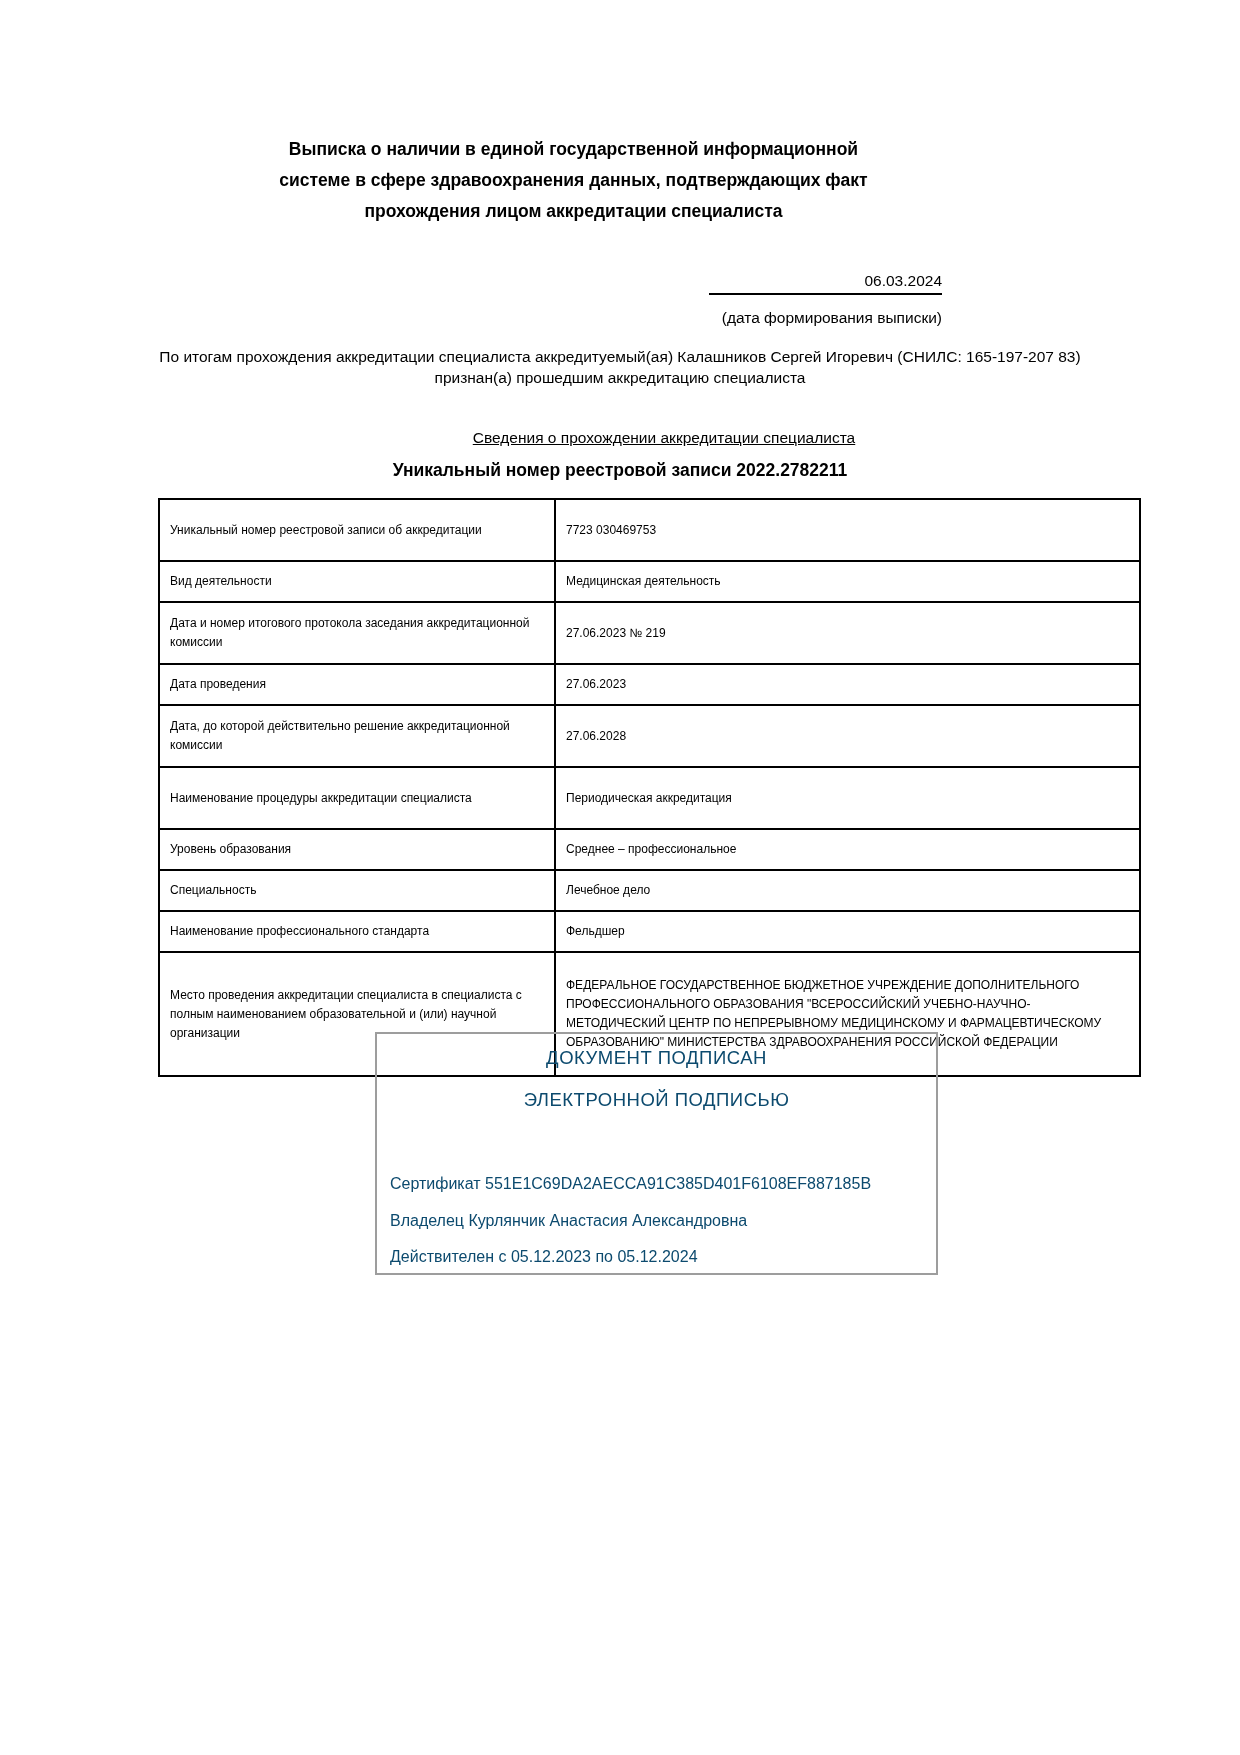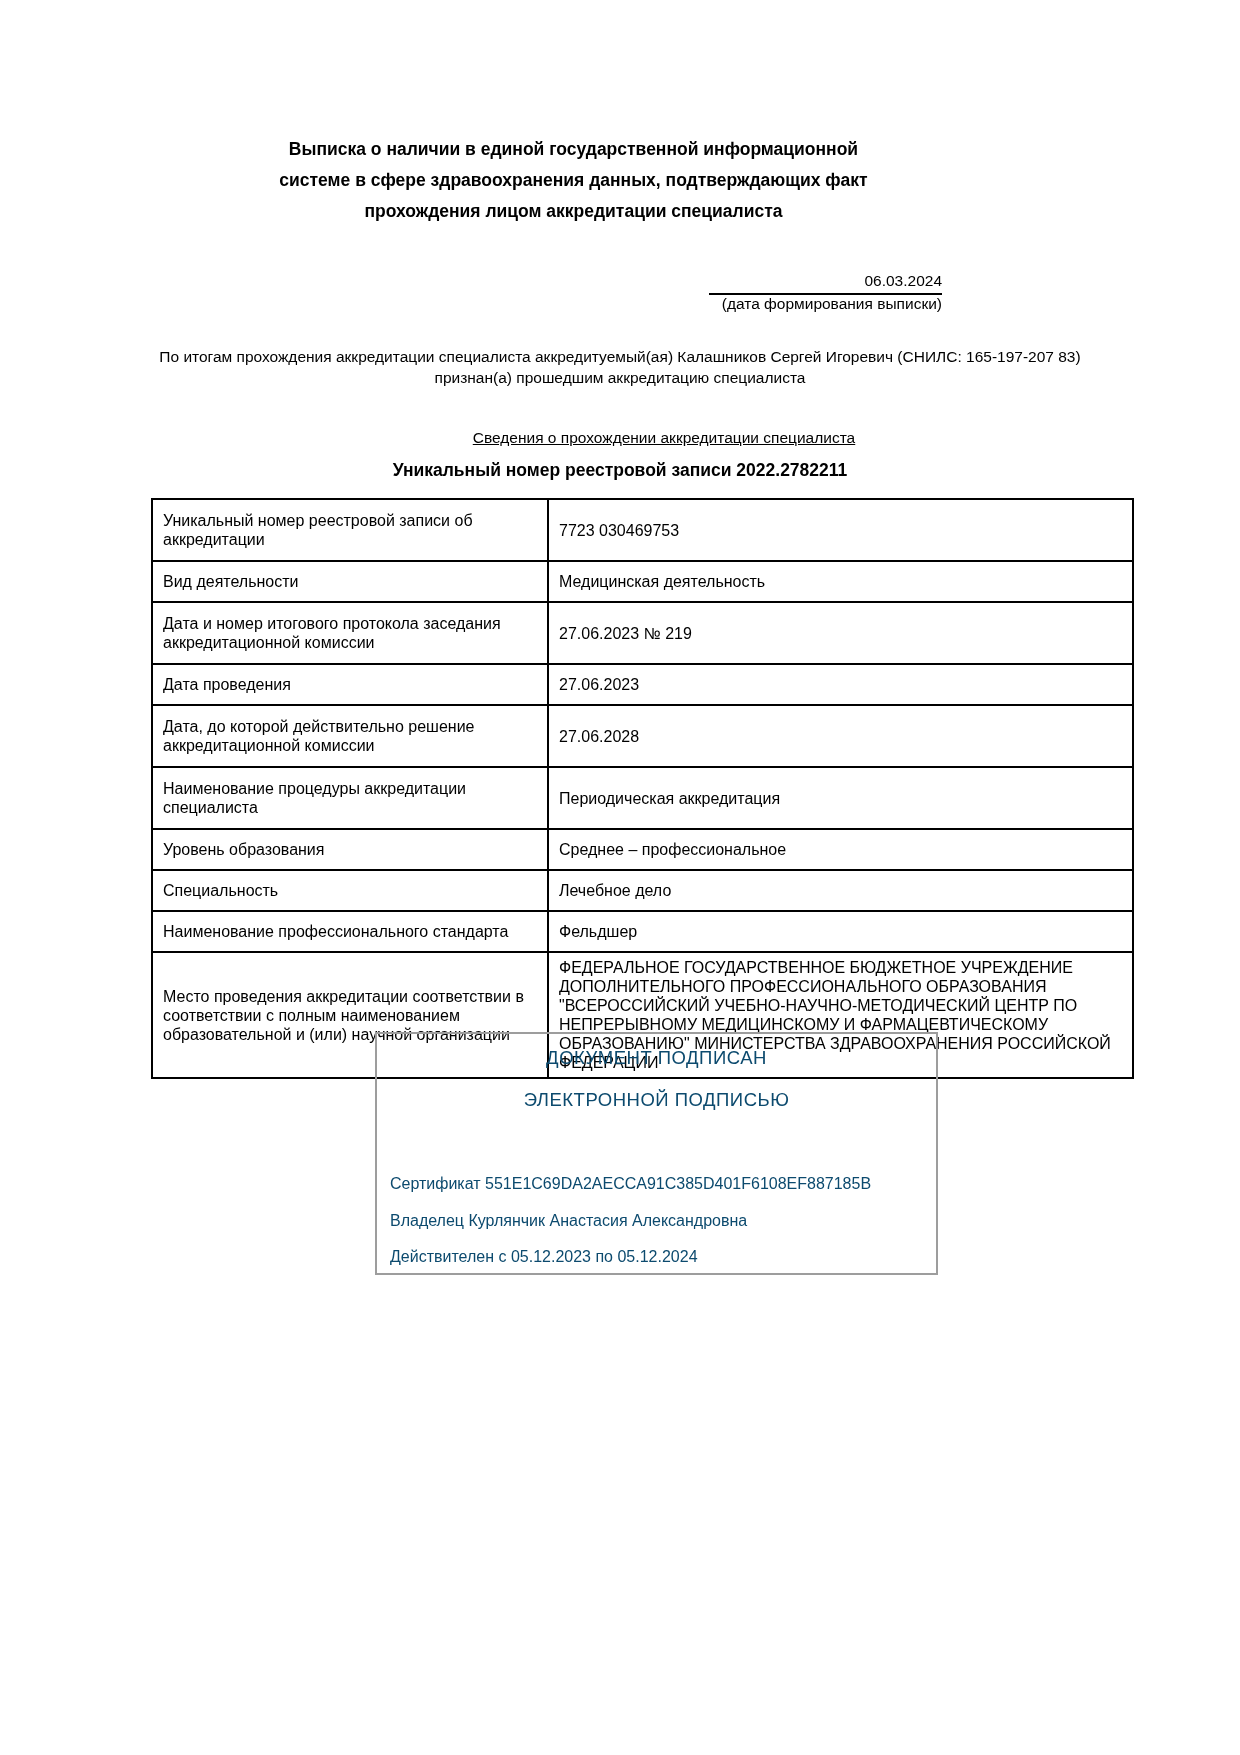--- a/index.html
+++ b/index.html
@@ -23,21 +23,21 @@
     position: absolute;
     top: 272px; left: 709px; width: 233px;
     text-align: right;
     font-size: 15.5px;
   }
   .date-value {
     display: block;
     padding-bottom: 3px;
     border-bottom: 2px solid #000;
   }
-  .date-caption { display: block; padding-top: 0; }
+  .date-caption { display: block; padding-top: 14px; }
   .intro-par {
     position: absolute;
     top: 346px; left: 145px; width: 950px;
     text-align: center;
     font-size: 15.5px;
     line-height: 21px;
   }
   .section-heading {
     position: absolute;
     top: 429px; left: 0; width: 1240px;
@@ -48,25 +48,25 @@
   }
   .record-heading {
     position: absolute;
     top: 460px; left: 0; width: 1240px;
     text-align: center;
     font-size: 17.5px;
     font-weight: bold;
   }
   table.acc-table {
     position: absolute;
-    top: 498px; left: 151px;
+    top: 498px; left: 158px;
     width: 937px;
     border-collapse: collapse;
     table-layout: fixed;
-    font-size: 16px;
+    font-size: 12px;
   }
   table.acc-table td {
     border: 2px solid #000;
     vertical-align: middle;
     padding: 5px 10px;
     line-height: 19px;
   }
   td.col-label { width: 374px; }
   td.col-value { width: 563px; }
   tr.h-2line td { height: 50px; }
@@ -152,21 +152,21 @@
       </tr>
       <tr class="h-1line">
         <td class="col-label">Специальность</td>
         <td class="col-value">Лечебное дело</td>
       </tr>
       <tr class="h-1line">
         <td class="col-label">Наименование профессионального стандарта</td>
         <td class="col-value">Фельдшер</td>
       </tr>
       <tr class="h-big">
-        <td class="col-label">Место проведения аккредитации соответствии в соответствии с полным наименованием образовательной и (или) научной организации</td>
+        <td class="col-label">Место проведения аккредитации специалиста в специалиста с полным наименованием образовательной и (или) научной организации</td>
         <td class="col-value">ФЕДЕРАЛЬНОЕ ГОСУДАРСТВЕННОЕ БЮДЖЕТНОЕ УЧРЕЖДЕНИЕ ДОПОЛНИТЕЛЬНОГО ПРОФЕССИОНАЛЬНОГО ОБРАЗОВАНИЯ "ВСЕРОССИЙСКИЙ УЧЕБНО-НАУЧНО-МЕТОДИЧЕСКИЙ ЦЕНТР ПО НЕПРЕРЫВНОМУ МЕДИЦИНСКОМУ И ФАРМАЦЕВТИЧЕСКОМУ ОБРАЗОВАНИЮ" МИНИСТЕРСТВА ЗДРАВООХРАНЕНИЯ РОССИЙСКОЙ ФЕДЕРАЦИИ</td>
       </tr>
     </tbody>
   </table>
 
   <div class="sign-box">
     <div class="sign-line1">ДОКУМЕНТ ПОДПИСАН</div>
     <div class="sign-line2">ЭЛЕКТРОННОЙ ПОДПИСЬЮ</div>
     <div class="sign-detail sign-cert">Сертификат 551E1C69DA2AECCA91C385D401F6108EF887185B</div>
     <div class="sign-detail sign-owner">Владелец Курлянчик Анастасия Александровна</div>

